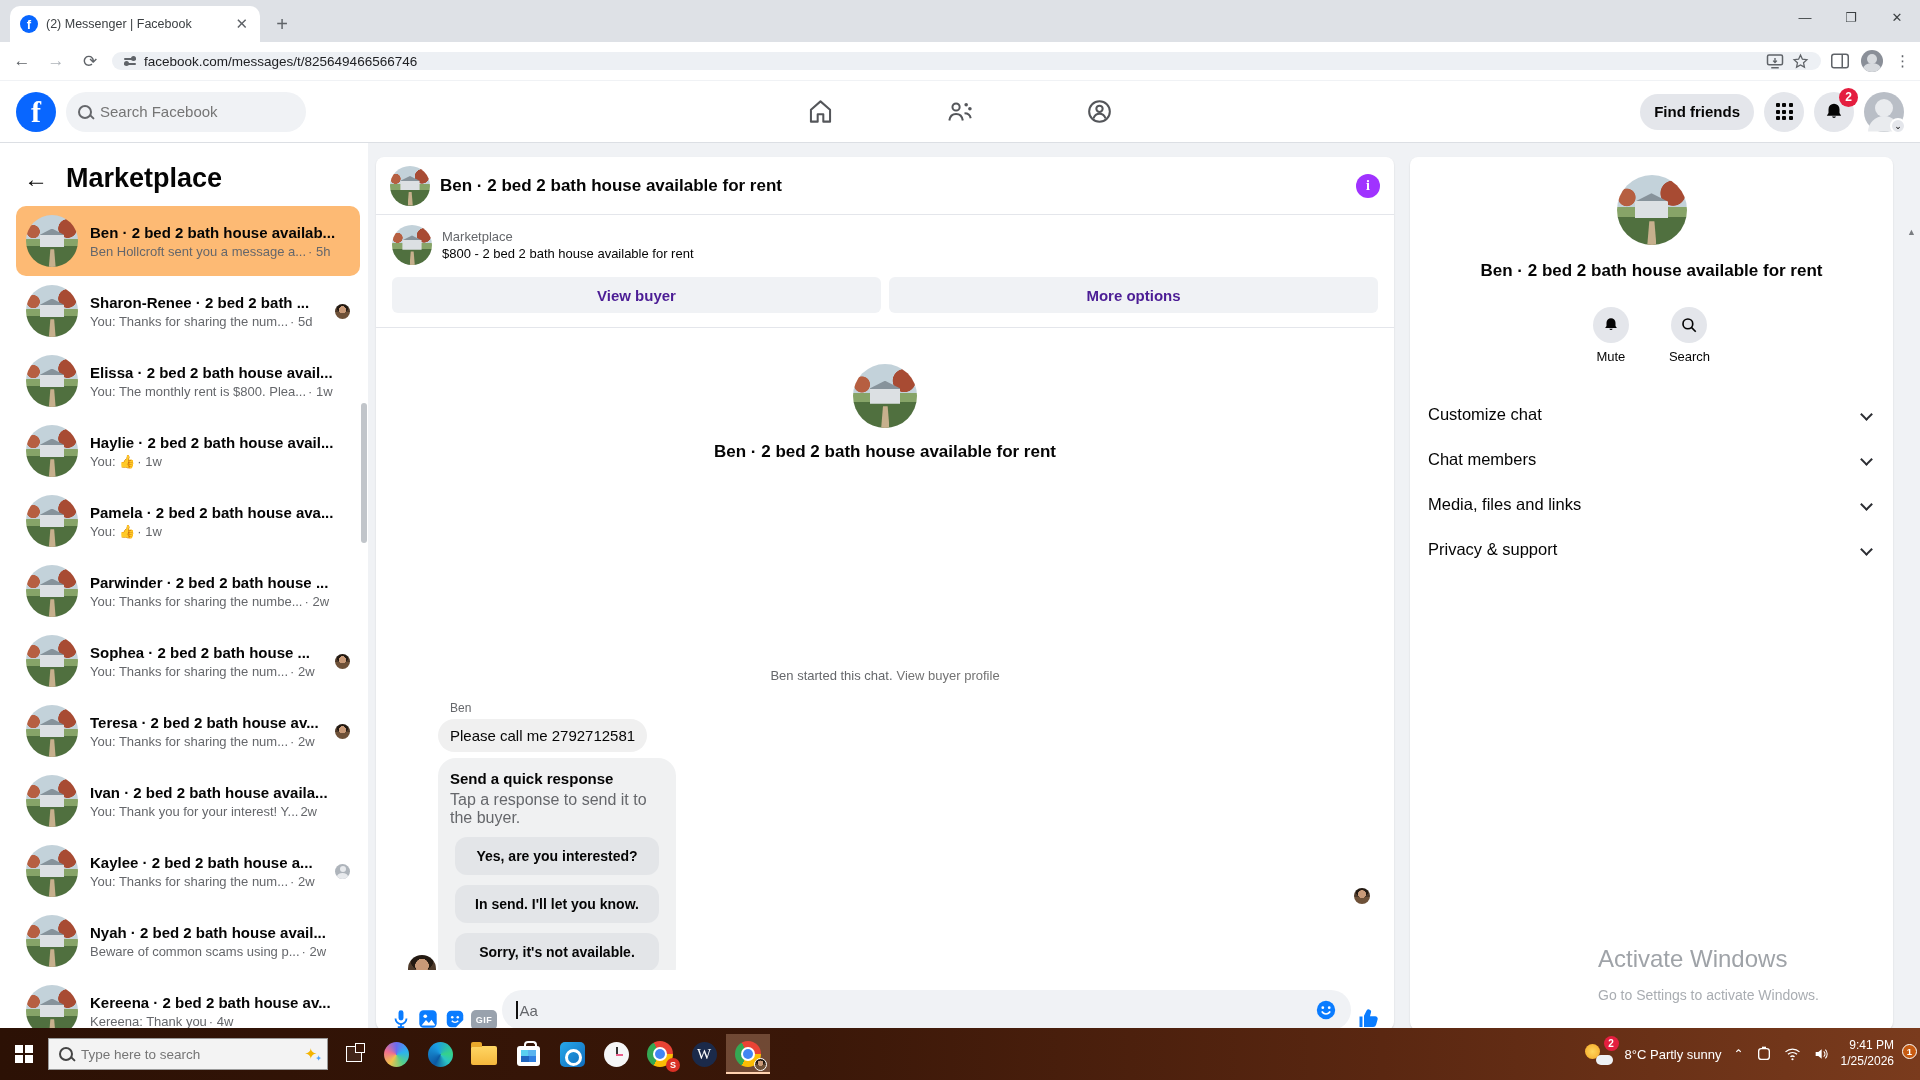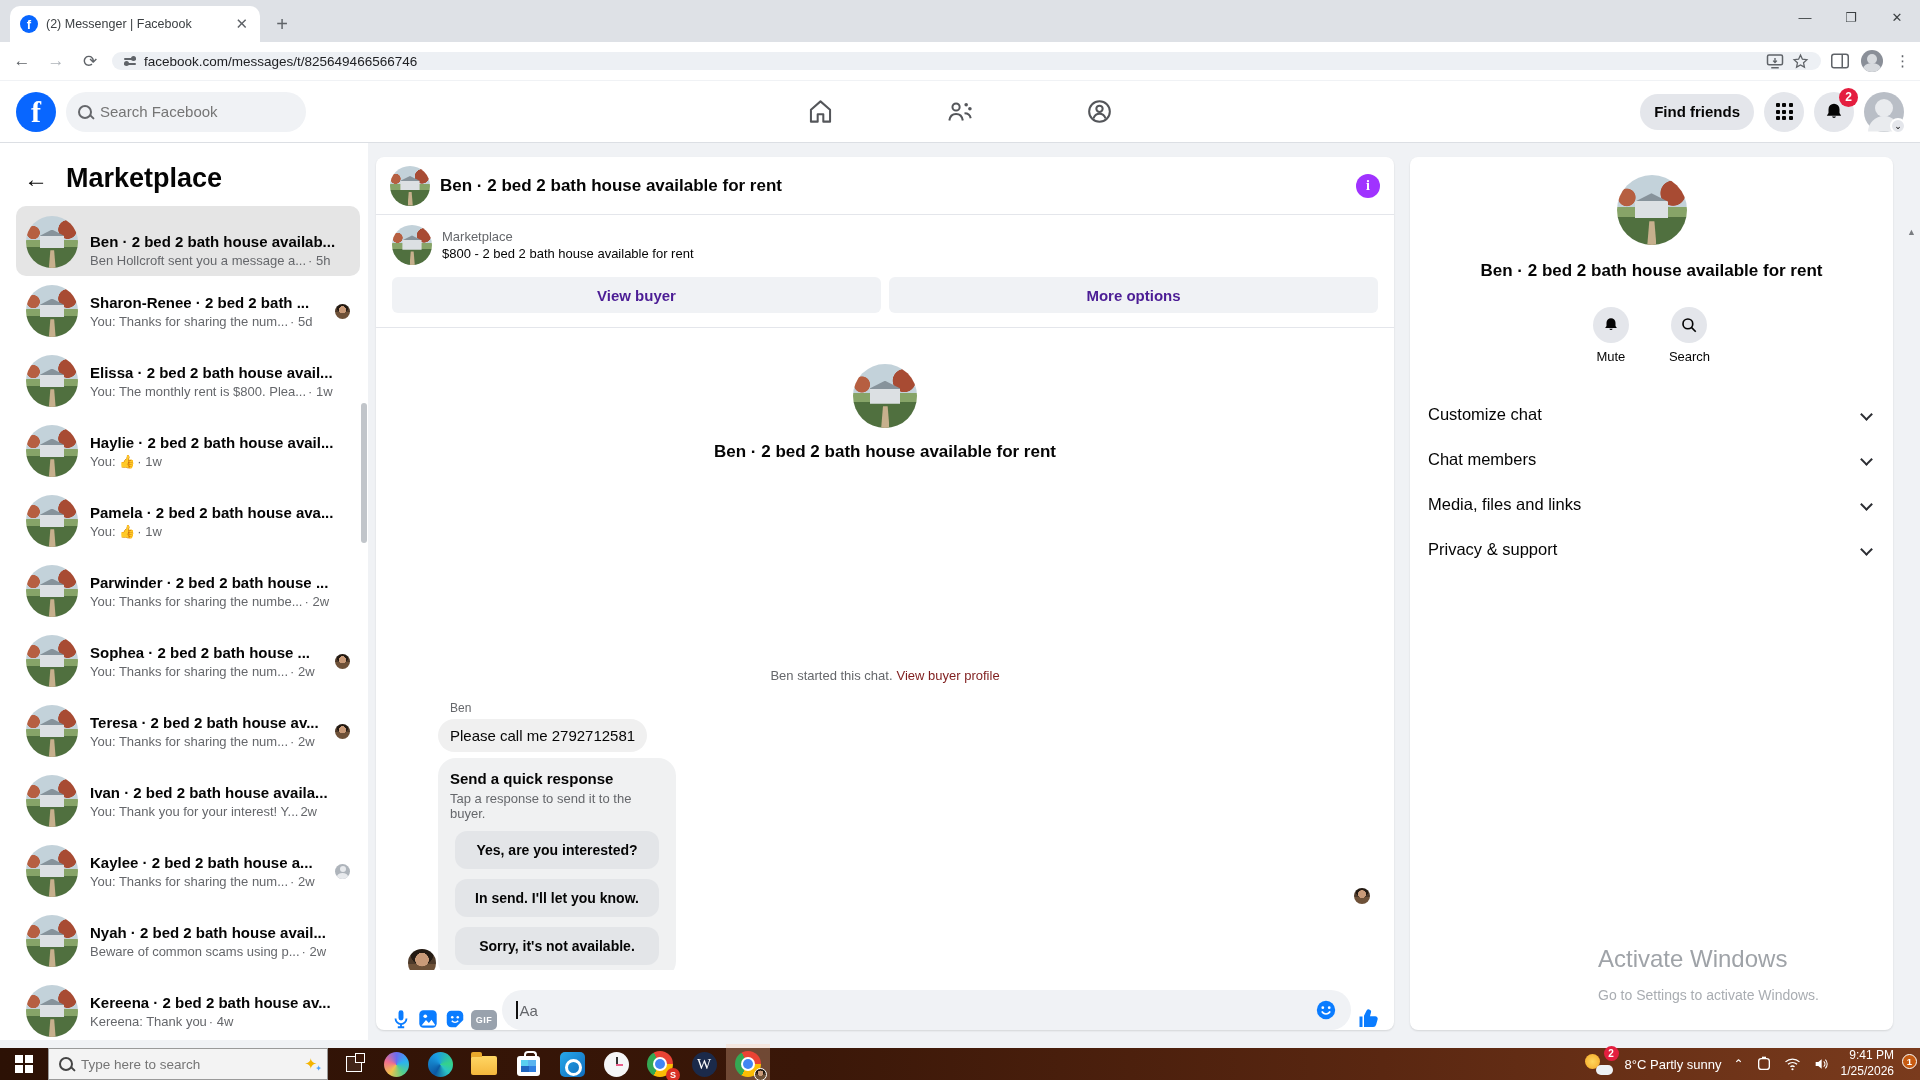--- a/index.html
+++ b/index.html
@@ -88,21 +88,21 @@
   .generic-avatar { border-radius:50%; background:#aeb4bb; position:relative; overflow:hidden; flex:0 0 auto; }
   .generic-avatar::before { content:""; position:absolute; left:30%; top:16%; width:40%; height:40%; border-radius:50%; background:#e8eaed; }
   .generic-avatar::after { content:""; position:absolute; left:12%; top:62%; width:76%; height:50%; border-radius:50% 50% 0 0; background:#e8eaed; }
 
   
   .sidebar { position:absolute; left:0; top:62px; width:368px; bottom:0; background:#fff; padding:14px 8px 0 16px; }
   .sb-head { display:flex; align-items:center; gap:18px; padding:6px 0 12px 8px; }
   .back-arrow { font-size:24px; color:#050505; }
   .sb-title { font-size:27px; font-weight:bold; color:#050505; }
   .conv { display:flex; align-items:center; gap:12px; padding:8px 10px; border-radius:10px; height:70px; }
-  .conv.sel { background:#e5e5e5;align-items:flex-end; }
+  .conv.sel { background:#fdba74; }
   .conv .house-avatar { width:52px; height:52px; }
   .conv-texts { flex:1; min-width:0; }
   .conv-title { display:block; font-size:15px; font-weight:bold; color:#050505; white-space:nowrap; overflow:hidden; }
   .conv-sub { display:flex; align-items:center; gap:2px; margin-top:3px; }
   .conv-preview { font-size:13px; color:#65676b; white-space:nowrap; overflow:hidden; }
   .conv-time { font-size:13px; color:#65676b; white-space:nowrap; }
   .seen-ava { width:15px; height:15px; }
   .sb-scroll { position:absolute; right:1px; top:260px; width:6px; height:140px; border-radius:3px; background:#c1c5ca; }
 
   
@@ -119,28 +119,28 @@
   .banner-src { font-size:13px; color:#65676b; }
   .banner-listing { font-size:13px; color:#050505; margin-top:2px; }
   .banner-btns { display:flex; gap:8px; margin-top:12px; }
   .banner-btns .gbtn { flex:1; height:36px; background:#f0f2f5; border-radius:6px; font-size:15px; font-weight:bold;
                        color:#4c1d95; display:flex; align-items:center; justify-content:center; }
   .chat-body { flex:1; position:relative; overflow:hidden; }
   .intro { display:flex; flex-direction:column; align-items:center; margin-top:36px; }
   .intro .house-avatar { width:64px; height:64px; }
   .intro-title { font-size:17px; font-weight:bold; color:#050505; margin-top:14px; }
   .started { text-align:center; margin-top:206px; font-size:13px; color:#65676b; }
-  .started a { color:#7f1d1d; text-decoration:none; margin-left:4px; }
+  .started a { color:#737373; text-decoration:none; margin-left:4px; }
   .msg-group { position:relative; margin:18px 0 0 18px; width:420px; }
   .sender { font-size:12px; color:#65676b; margin-left:56px; }
   .bubble { display:inline-block; margin:4px 0 0 44px; background:#f0f0f0; border-radius:18px; padding:8px 12px;
             font-size:15px; color:#050505; }
   .qr-panel { width:238px; margin:6px 0 0 44px; background:#f0f1f2; border-radius:18px; padding:12px 12px 14px; }
   .qr-title { font-size:15px; font-weight:bold; color:#050505; }
-  .qr-sub { font-size:13px; color:#65676b; margin-top:4px; }
+  .qr-sub { font-size:16px; color:#65676b; margin-top:4px; }
   .qr-btn { margin:10px auto 0; width:204px; height:38px; background:#e3e5e8; border-radius:12px; font-size:14px;
             font-weight:bold; color:#050505; display:flex; align-items:center; justify-content:center; }
   .msg-ava { position:absolute; left:14px; bottom:2px; width:28px; height:28px; }
   .seen-mini { position:absolute; right:24px; bottom:66px; width:16px; height:16px; }
   .composer { height:60px; display:flex; align-items:flex-end; gap:5px; padding:0 14px; }
   .composer svg { display:block; }
   .gif-badge { width:26px; height:20px; border-radius:5px; background:#99a2ad; color:#fff; font-size:9px; font-weight:bold;
                display:flex; align-items:center; justify-content:center; letter-spacing:.5px; }
   .msg-input { flex:1; height:40px; background:#f0f2f5; border-radius:20px; display:flex; align-items:center;
                padding:0 14px; gap:2px; }
@@ -159,21 +159,21 @@
   .dp-sections { width:100%; margin-top:28px; }
   .dp-row { display:flex; align-items:center; justify-content:space-between; padding:13px 18px; font-size:16.5px;
             font-weight:500; color:#050505; }
   .chev { width:9px; height:9px; border-right:2px solid #2c2e33; border-bottom:2px solid #2c2e33; transform:rotate(45deg);
           margin-right:4px; }
   .activate { position:absolute; left:188px; top:788px; color:#9fa3a8; }
   .activate .l1 { font-size:24px; }
   .activate .l2 { font-size:14px; margin-top:14px; color:#a9adb2; }
 
   
-  .taskbar { position:absolute; left:0; right:0; bottom:0; height:32px;
+  .taskbar { position:absolute; left:0; right:0; bottom:0; height:52px;
              background:linear-gradient(90deg,#2c1105 0%, #3a1708 42%, #5a2711 72%, #7a3b1d 100%);
              display:flex; align-items:center; }
   .start { width:48px; height:40px; display:flex; align-items:center; justify-content:center; }
   .winlogo { display:grid; grid-template-columns:8px 8px; grid-template-rows:8px 8px; gap:1.5px; }
   .winlogo i { background:#fff; }
   .tb-search { width:280px; height:32px; background:#f3f3f3; border:1px solid #9a9a9a; display:flex; align-items:center;
                gap:8px; padding:0 10px; }
   .tb-search .mag { border-color:#444; } .tb-search .mag::after { background:#444; }
   .tb-search input { border:none; outline:none; background:transparent; font-size:13.5px; color:#333; flex:1;
                      font-family:"Liberation Sans",sans-serif; }

